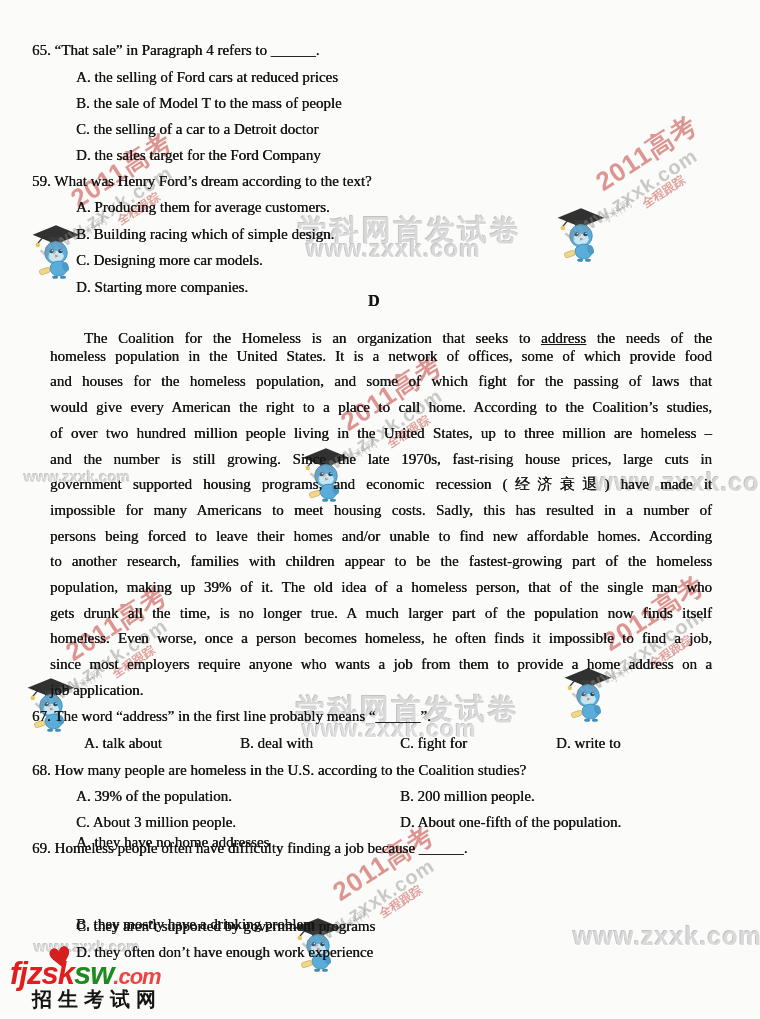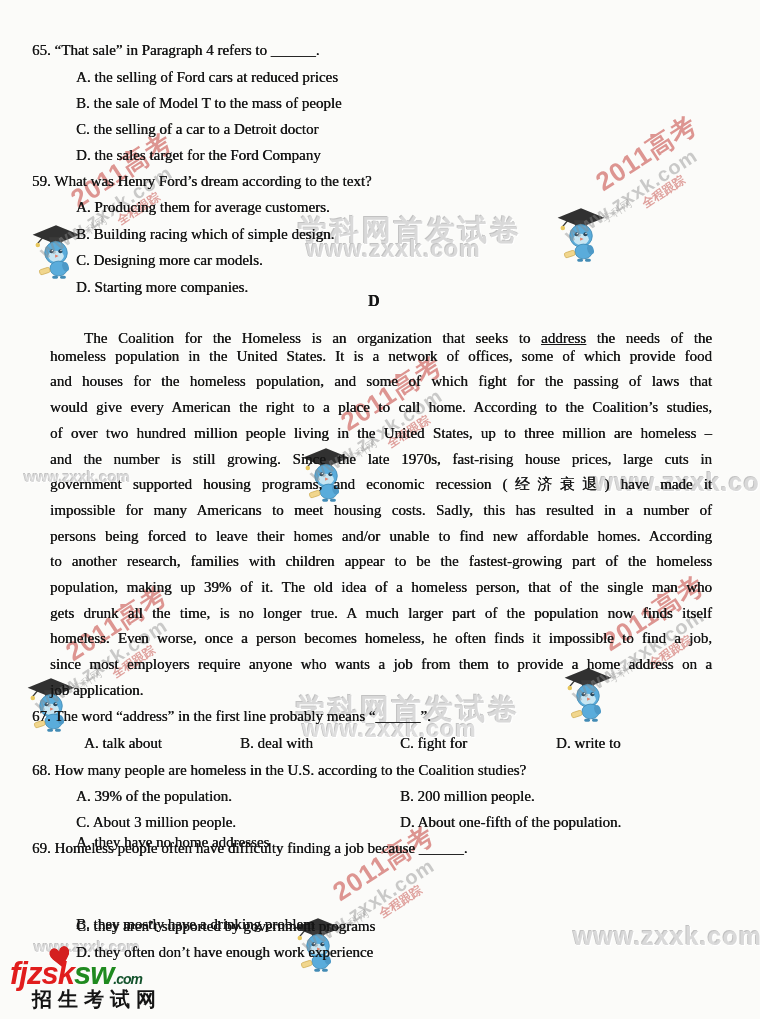--- a/index.html
+++ b/index.html
@@ -97,21 +97,21 @@
   }
   .logo-word{
     position:absolute;left:4px;top:8px;
     font-family:"Liberation Sans",sans-serif;
     font-weight:bold;font-style:italic;
     font-size:31px;letter-spacing:-1px;
     white-space:nowrap;
   }
   .logo-red{color:#e11d1d;}
   .logo-green{color:#1f8a1f;}
-  .logo-tld{font-size:14px;color:#14532d;}
+  .logo-tld{font-size:22px;color:#ef4444;}
   .logo-caption{
     position:absolute;left:26px;top:38px;
     font-size:20px;font-weight:bold;
     color:#141414;letter-spacing:6px;
     white-space:nowrap;
   }
 </style>
 </head>
 <body>
 

